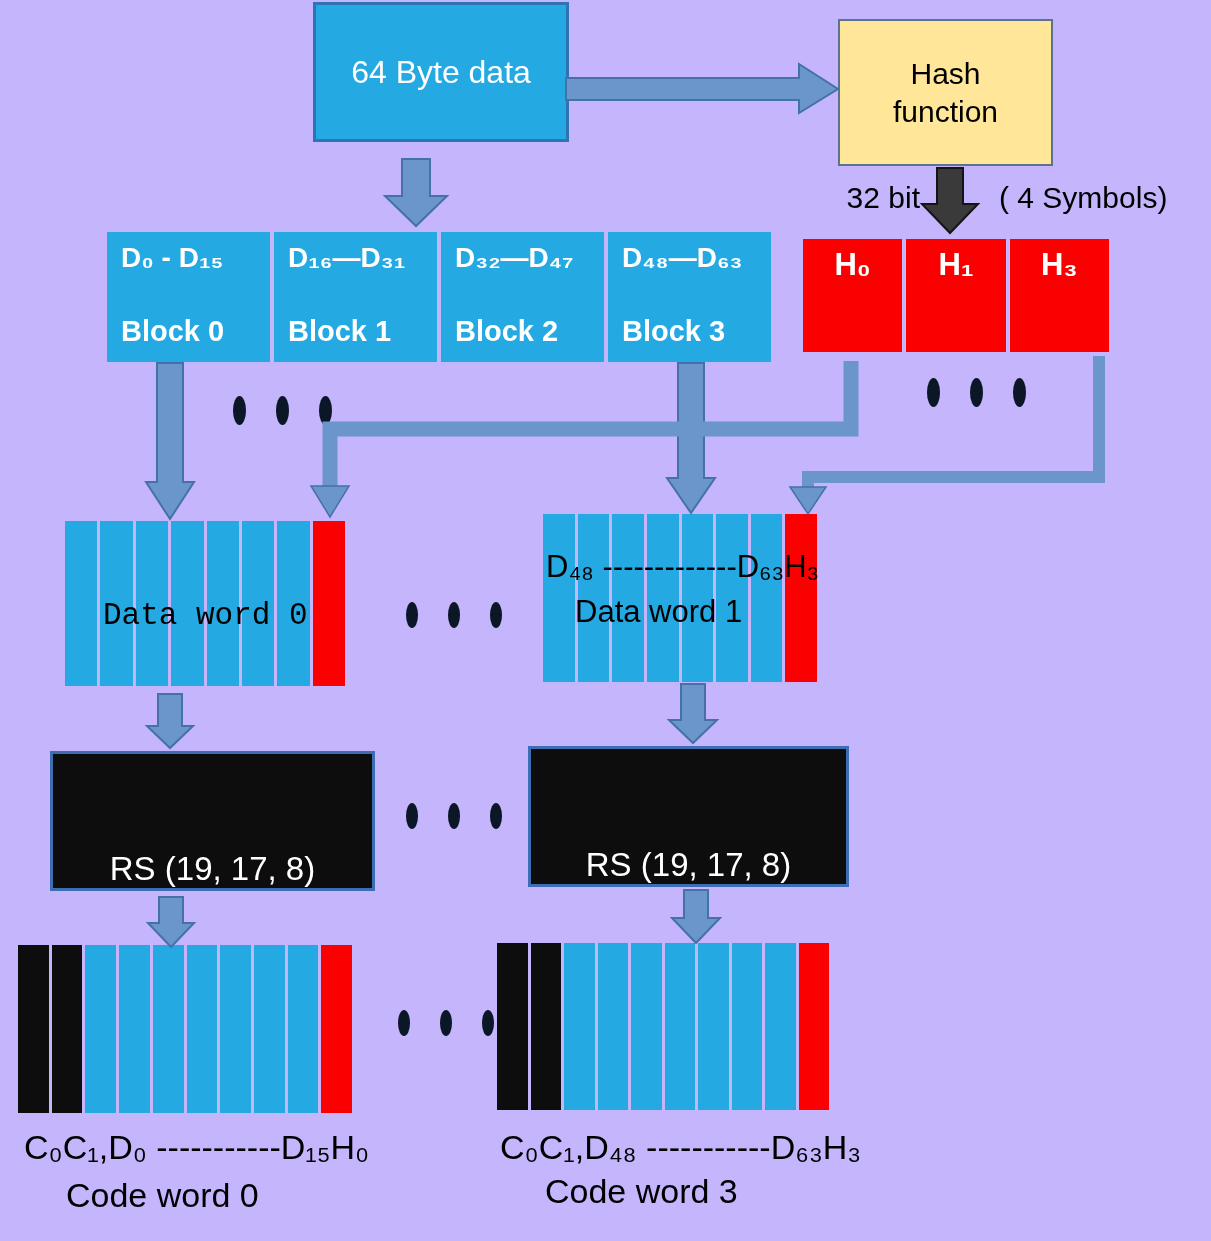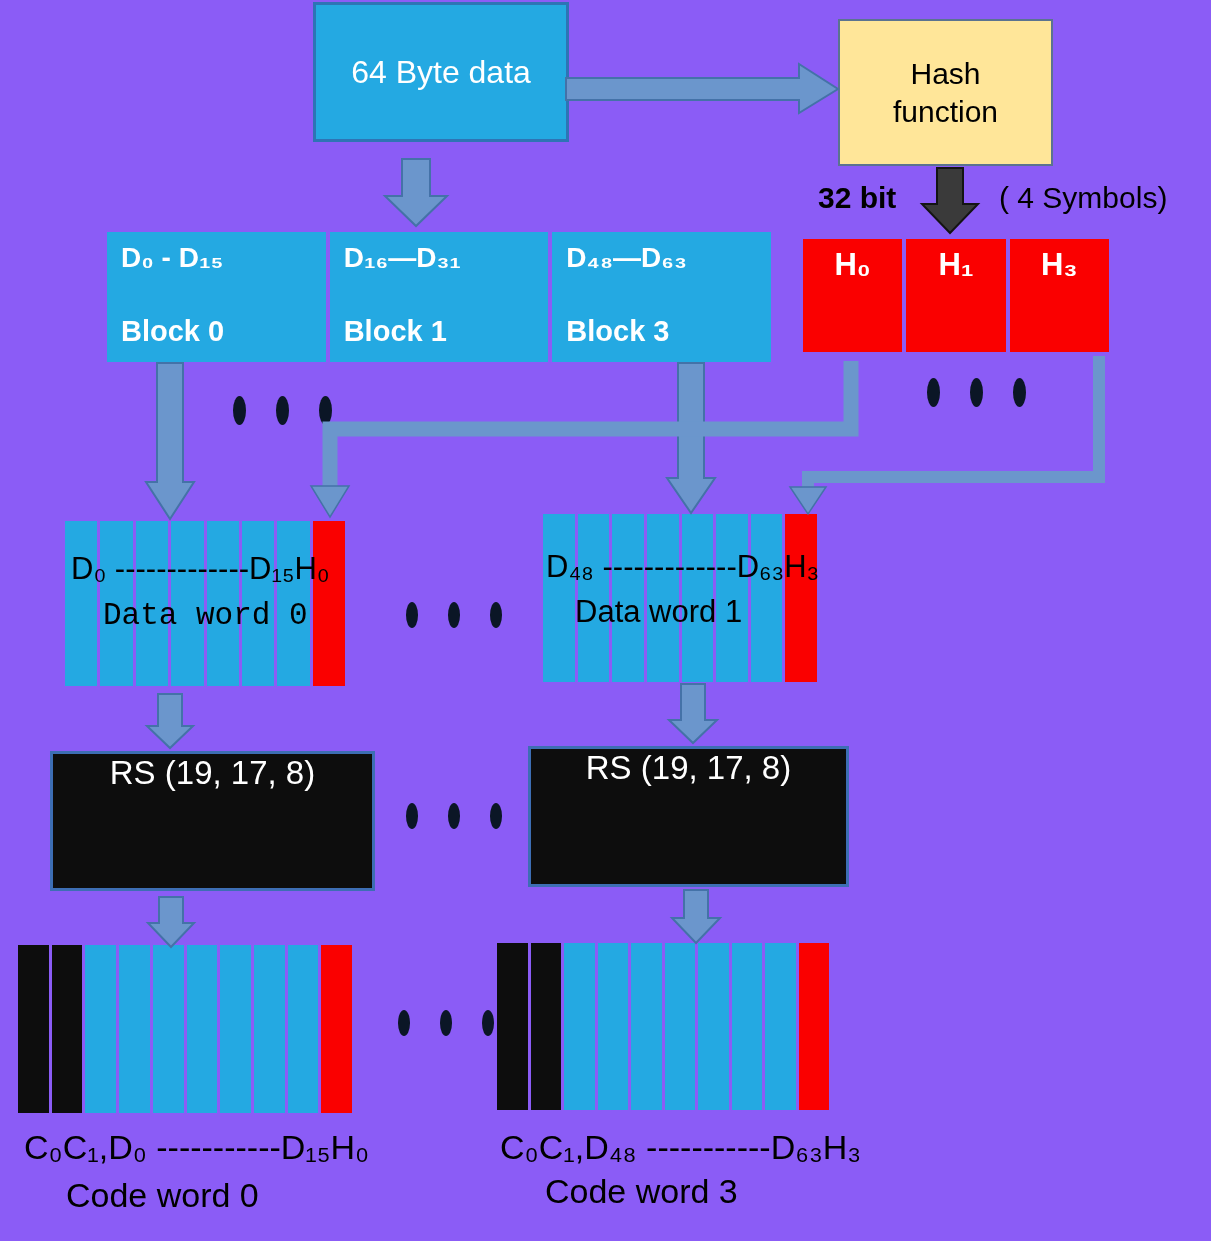--- a/index.html
+++ b/index.html
@@ -1,35 +1,35 @@
 <!DOCTYPE html>
 <html style="--blue: #24A9E2; --red: #FA0000; --black: #0D0D0D; --yellow: #FFE699; --box_border: #2E74B5; --hash_border: #5B7390; --rs_border: #3D6EB4; --arrow: #6B96CC; --arrow_border: #4472A8; --dark_arrow: #3A3A3A; --dots: #0B1626;"><head>
 <meta charset="utf-8">
 <style>
   html,body{margin:0;padding:0;background:#fff;}
   .canvas{
-    position:relative;width:1211px;height:1241px;background:#8b5cf6;overflow:hidden;
+    position:relative;width:1211px;height:1241px;background:#c4b5fd;overflow:hidden;
     font-family:"Liberation Sans","DejaVu Sans",sans-serif;color:#000;
   }
   .abs{position:absolute;}
   
   .box64{
     left:313px;top:2px;width:250px;height:134px;
     background:var(--blue,#24A9E2);border:3px solid var(--box_border,#2E74B5);
     display:flex;align-items:center;justify-content:center;
     color:#fff;font-size:32px;z-index:1;
   }
   .hashbox{
     left:838px;top:19px;width:215px;height:147px;
     background:var(--yellow,#FFE699);border:2px solid var(--hash_border,#5B7390);
     display:flex;align-items:center;justify-content:center;text-align:center;
     font-size:30px;line-height:38px;z-index:1;padding:0 44px;box-sizing:border-box;
   }
   .toplabel{font-size:30px;z-index:1;white-space:nowrap;}
-  .lbl-32bit{left:818px;top:181px;width:102px;text-align:left;font-weight:bold;}
+  .lbl-32bit{left:818px;top:181px;width:102px;text-align:right;}
   .lbl-sym{left:978px;top:181px;margin-left:21px;}
   
   .blockrow{left:107px;top:232px;width:664px;height:130px;display:flex;gap:4px;z-index:1;}
   .blockcell{
     flex:1;background:var(--blue,#24A9E2);color:#fff;font-weight:bold;
     display:flex;flex-direction:column;justify-content:space-between;
     padding:10px 0 14px 14px;box-sizing:border-box;gap:6px;
   }
   .blockcell .r{font-size:28px;}
   .blockcell .n{font-size:29px;}
@@ -46,21 +46,21 @@
   .seg.r{background:var(--red,#FA0000);}
   .seg.k{background:var(--black,#0D0D0D);}
   .dw0{left:65px;top:521px;width:280px;height:165px;}
   .dw3{left:543px;top:514px;width:274px;height:168px;}
   .cw0{left:18px;top:945px;width:334px;height:168px;}
   .cw3{left:497px;top:943px;width:332px;height:167px;}
   .dwtext{position:absolute;font-size:31px;white-space:nowrap;z-index:3;color:#000;}
   
   .rsbox{
     background:var(--black,#0D0D0D);border:3px solid var(--rs_border,#3D6EB4);
-    display:flex;align-items:flex-start;justify-content:center;
+    display:flex;align-items:flex-end;justify-content:center;
     color:#fff;font-size:33px;z-index:1;box-sizing:border-box;white-space:nowrap;
   }
   .rs0{left:50px;top:751px;width:325px;height:140px;}
   .rs3{left:528px;top:746px;width:321px;height:141px;}
   
   .cwlabel{font-size:34px;white-space:nowrap;z-index:1;}
   
   .dots{display:flex;gap:30px;z-index:2;}
   .dot{width:13px;height:29px;border-radius:50%;background:var(--dots,#0B1626);}
   .dots.small .dot{width:12px;height:26px;}
@@ -89,20 +89,24 @@
   <div class="abs blockrow">
     <div class="blockcell">
       <span class="r">D₀ - D₁₅</span>
       <span class="n">Block 0</span>
     </div>
     <div class="blockcell">
       <span class="r">D₁₆—D₃₁</span>
       <span class="n">Block 1</span>
     </div>
     <div class="blockcell">
+      <span class="r">D₃₂—D₄₇</span>
+      <span class="n">Block 2</span>
+    </div>
+    <div class="blockcell">
       <span class="r">D₄₈—D₆₃</span>
       <span class="n">Block 3</span>
     </div>
   </div>
 
   <div class="abs hashrow">
     <div class="hashcell">H₀</div>
     <div class="hashcell">H₁</div>
     <div class="hashcell">H₃</div>
   </div>
@@ -110,21 +114,20 @@
   <div class="abs segrow dw0">
     <div class="seg b"></div>
     <div class="seg b"></div>
     <div class="seg b"></div>
     <div class="seg b"></div>
     <div class="seg b"></div>
     <div class="seg b"></div>
     <div class="seg b"></div>
     <div class="seg r"></div>
   </div>
-  <div class="abs dwtext" style="left:71px;top:551px;">D₀  -------------D₁₅H₀</div>
   <div class="abs dwtext" style="left:103px;top:598px;font-family:Liberation Mono, monospace;">Data word 0</div>
 
   <div class="abs segrow dw3">
     <div class="seg b"></div>
     <div class="seg b"></div>
     <div class="seg b"></div>
     <div class="seg b"></div>
     <div class="seg b"></div>
     <div class="seg b"></div>
     <div class="seg b"></div>

